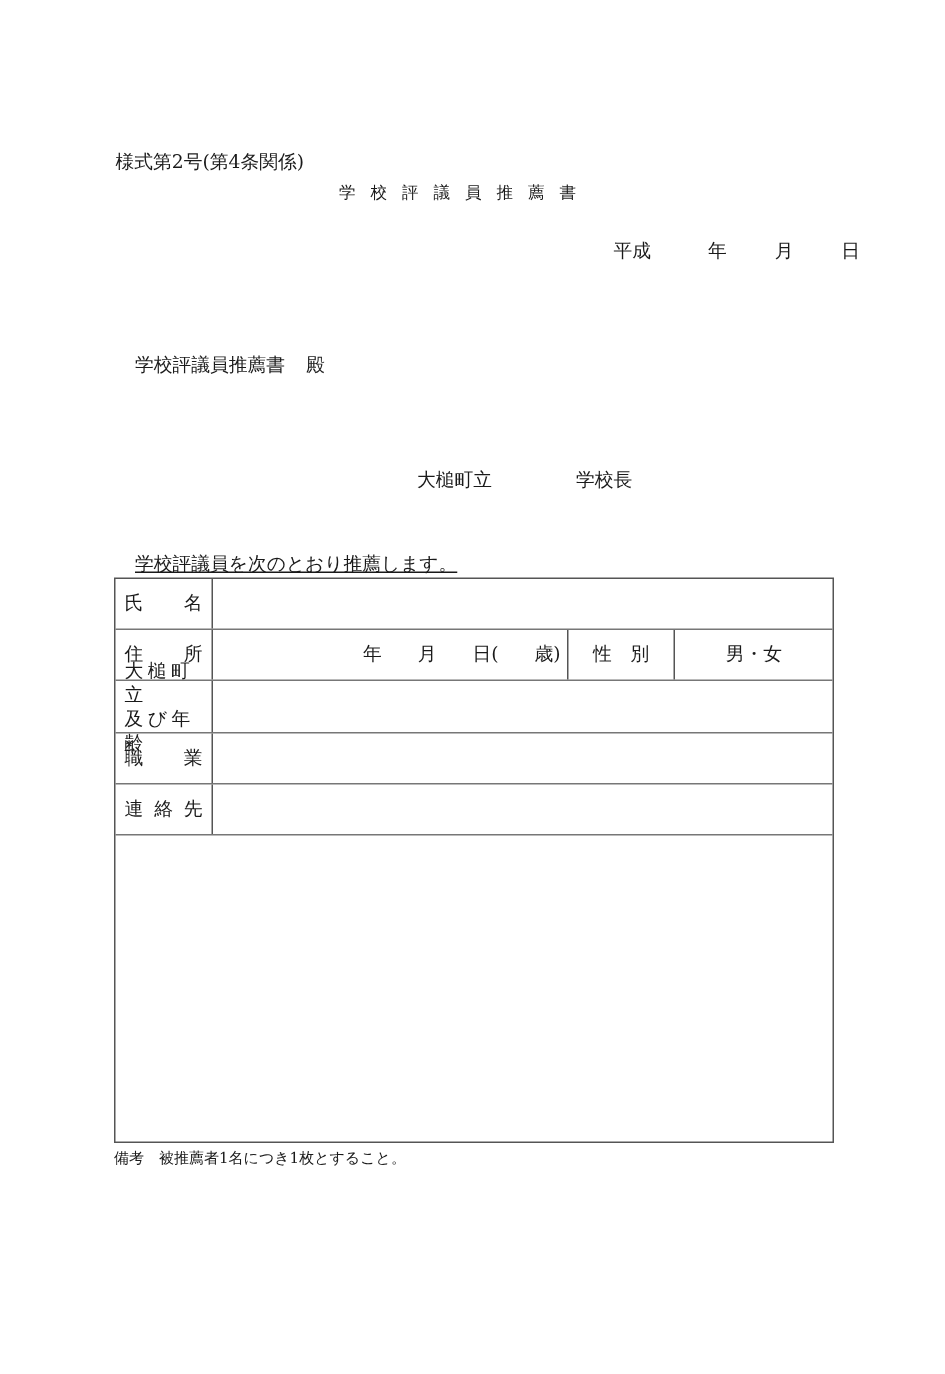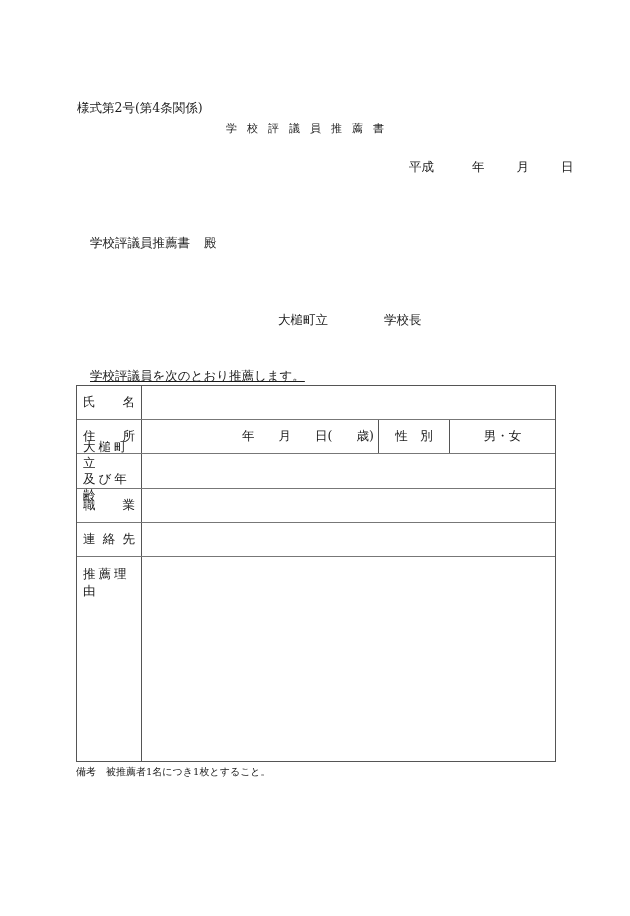--- a/index.html
+++ b/index.html
@@ -122,19 +122,15 @@
 
   <div class="row" style="top:137px;height:34px;">
     <div class="cell lbl">
       <span>連</span>
       <span>絡</span>
       <span>先</span>
     </div>
     <div class="cell val"></div>
   </div>
 
-  <div class="row last" style="top:171px;bottom:0;">
-    <div class="cell lbl top">推薦理由</div>
-    <div class="cell val"></div>
-  </div>
 </div>
 
 <div class="abs" id="note">備考　被推薦者1名につき1枚とすること。</div>
 
 </body></html>

